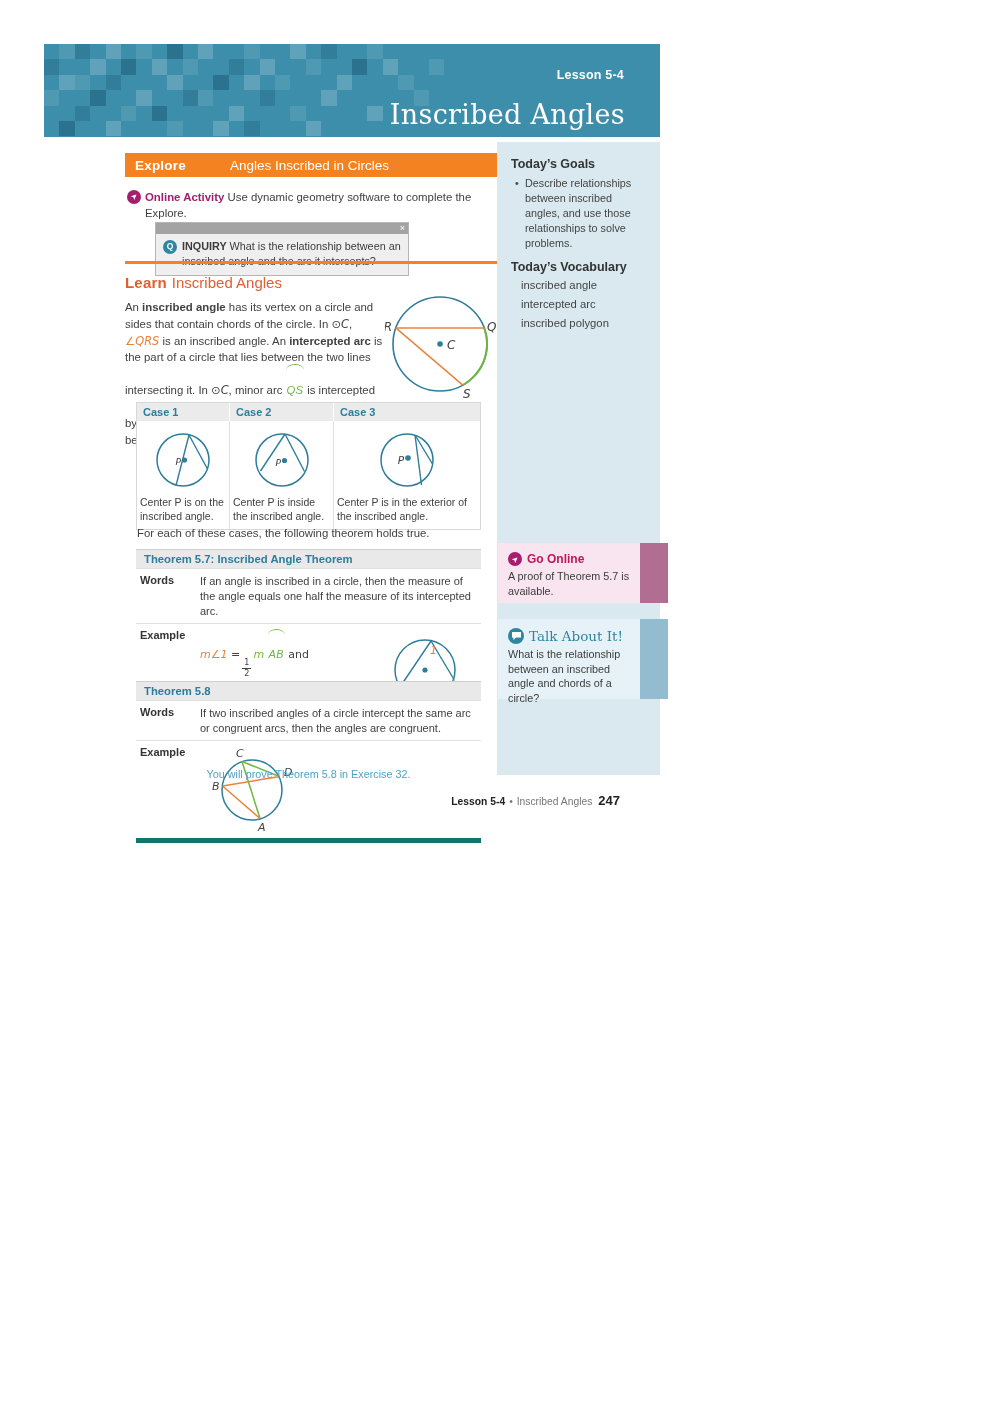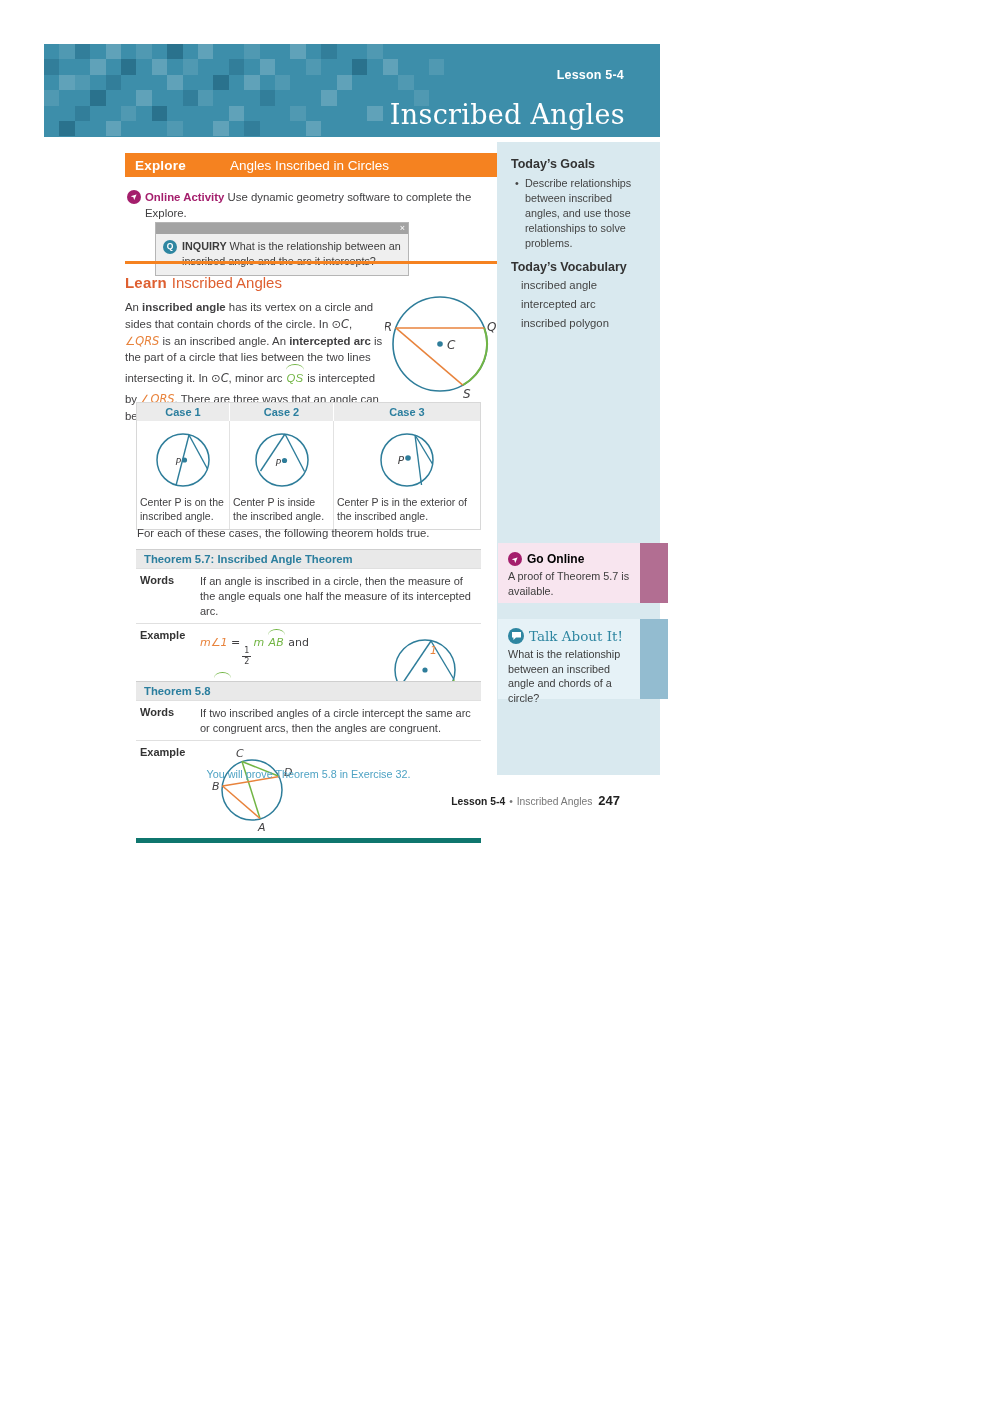--- a/index.html
+++ b/index.html
@@ -24,21 +24,21 @@
   .sb-vocab{margin:4px 0 0;padding:0 0 0 10px;list-style:none;}
   .sb-vocab li{font-size:11.3px;color:#444;margin-bottom:7px;}
 
   .sb-box{position:absolute;left:1px;width:143px;padding:9px 10px 0;box-sizing:border-box;}
   .sb-box .tab{position:absolute;left:142px;top:0;width:28px;}
   .go-online{top:401px;height:60px;background:#f8e5ef;}
   .go-online .tab{height:60px;background:#b26e92;}
   .talk{top:477px;height:80px;background:#e6f2f7;}
   .talk .tab{height:80px;background:#93bcd0;}
   .sb-box-head{display:flex;align-items:center;gap:5px;margin-bottom:3px;}
-  .go-label{color:#000000;font-weight:bold;font-size:12px;}
+  .go-label{color:#be185d;font-weight:bold;font-size:12px;}
   .talk-label{color:#2e86a1;font-size:13.5px;font-family:"DejaVu Serif",serif;}
   .sb-box-text{font-size:10.8px;line-height:1.35;color:#3c3c3c;}
 
   .icon-circle{display:inline-flex;align-items:center;justify-content:center;border-radius:50%;flex:0 0 auto;}
   .magenta-icon{width:14px;height:14px;background:#a41e6c;color:#fff;font-size:8px;}
   .magenta-icon span{transform:rotate(-42deg);display:block;}
   .teal-icon{width:16px;height:16px;background:#2e86a1;}
 
   
   .main{position:absolute;left:125px;top:153px;width:372px;}
@@ -64,29 +64,29 @@
 
   .learn-para{position:absolute;left:0;top:146px;width:372px;}
   .learn-text{width:260px;font-size:11.4px;line-height:1.47;color:#414042;}
   .learn-fig{position:absolute;right:0;top:-13px;}
   b.kw{font-weight:bold;color:#414042;}
   .math{font-family:"DejaVu Sans",sans-serif;}
   .it{font-style:italic;}
   .ang-orange{color:#e8833c;font-style:italic;font-family:"DejaVu Sans",sans-serif;}
   .green-t{color:#72b544;font-style:italic;}
   .teal-t{color:#3f9ec0;font-style:italic;}
-  .arc{position:relative;display:inline-block;font-style:italic;padding:4px 1px;}
+  .arc{position:relative;display:inline-block;font-style:italic;padding:16px 1px;}
   .arc::before{content:"";position:absolute;left:0;right:0;top:-2.5px;height:5px;
                border-top:1.4px solid currentColor;border-top-left-radius:50% 100%;border-top-right-radius:50% 100%;}
 
   
   .cases{position:absolute;left:11px;top:249px;width:345px;border:1px solid #d8d8d8;box-sizing:border-box;}
   .cases-row{display:grid;grid-template-columns:93px 104px 146px;}
-  .case-h{background:#ebebeb;color:#2b7e9e;font-weight:bold;font-size:11px;text-align:center;
-          padding:3px 0;border-right:1px solid #fff;}
+  .case-h{background:#ebebeb;color:#2b7e9e;font-weight:bold;font-size:11px;
+          padding:3px 6px;border-right:1px solid #fff;}
   .case-cell{background:#fff;border-right:1px solid #e2e2e2;display:flex;align-items:center;justify-content:center;padding:5px 0 2px;}
   .case-cap{background:#fff;border-right:1px solid #e2e2e2;font-size:10.5px;line-height:1.3;color:#414042;padding:2px 3px 6px;}
   .cases-row > :last-child{border-right:none;}
 
   .for-each{position:absolute;left:12px;top:374px;font-size:11.4px;color:#414042;}
 
   
   .thm{position:absolute;left:11px;top:396px;width:345px;border-bottom:5px solid #0f766e;}
   .thm2{top:528px;}
   .thm-head{background:#e9e9e9;color:#2b7e9e;font-weight:bold;font-size:11.3px;padding:3px 8px;border-top:1px solid #cfcfcf;}

